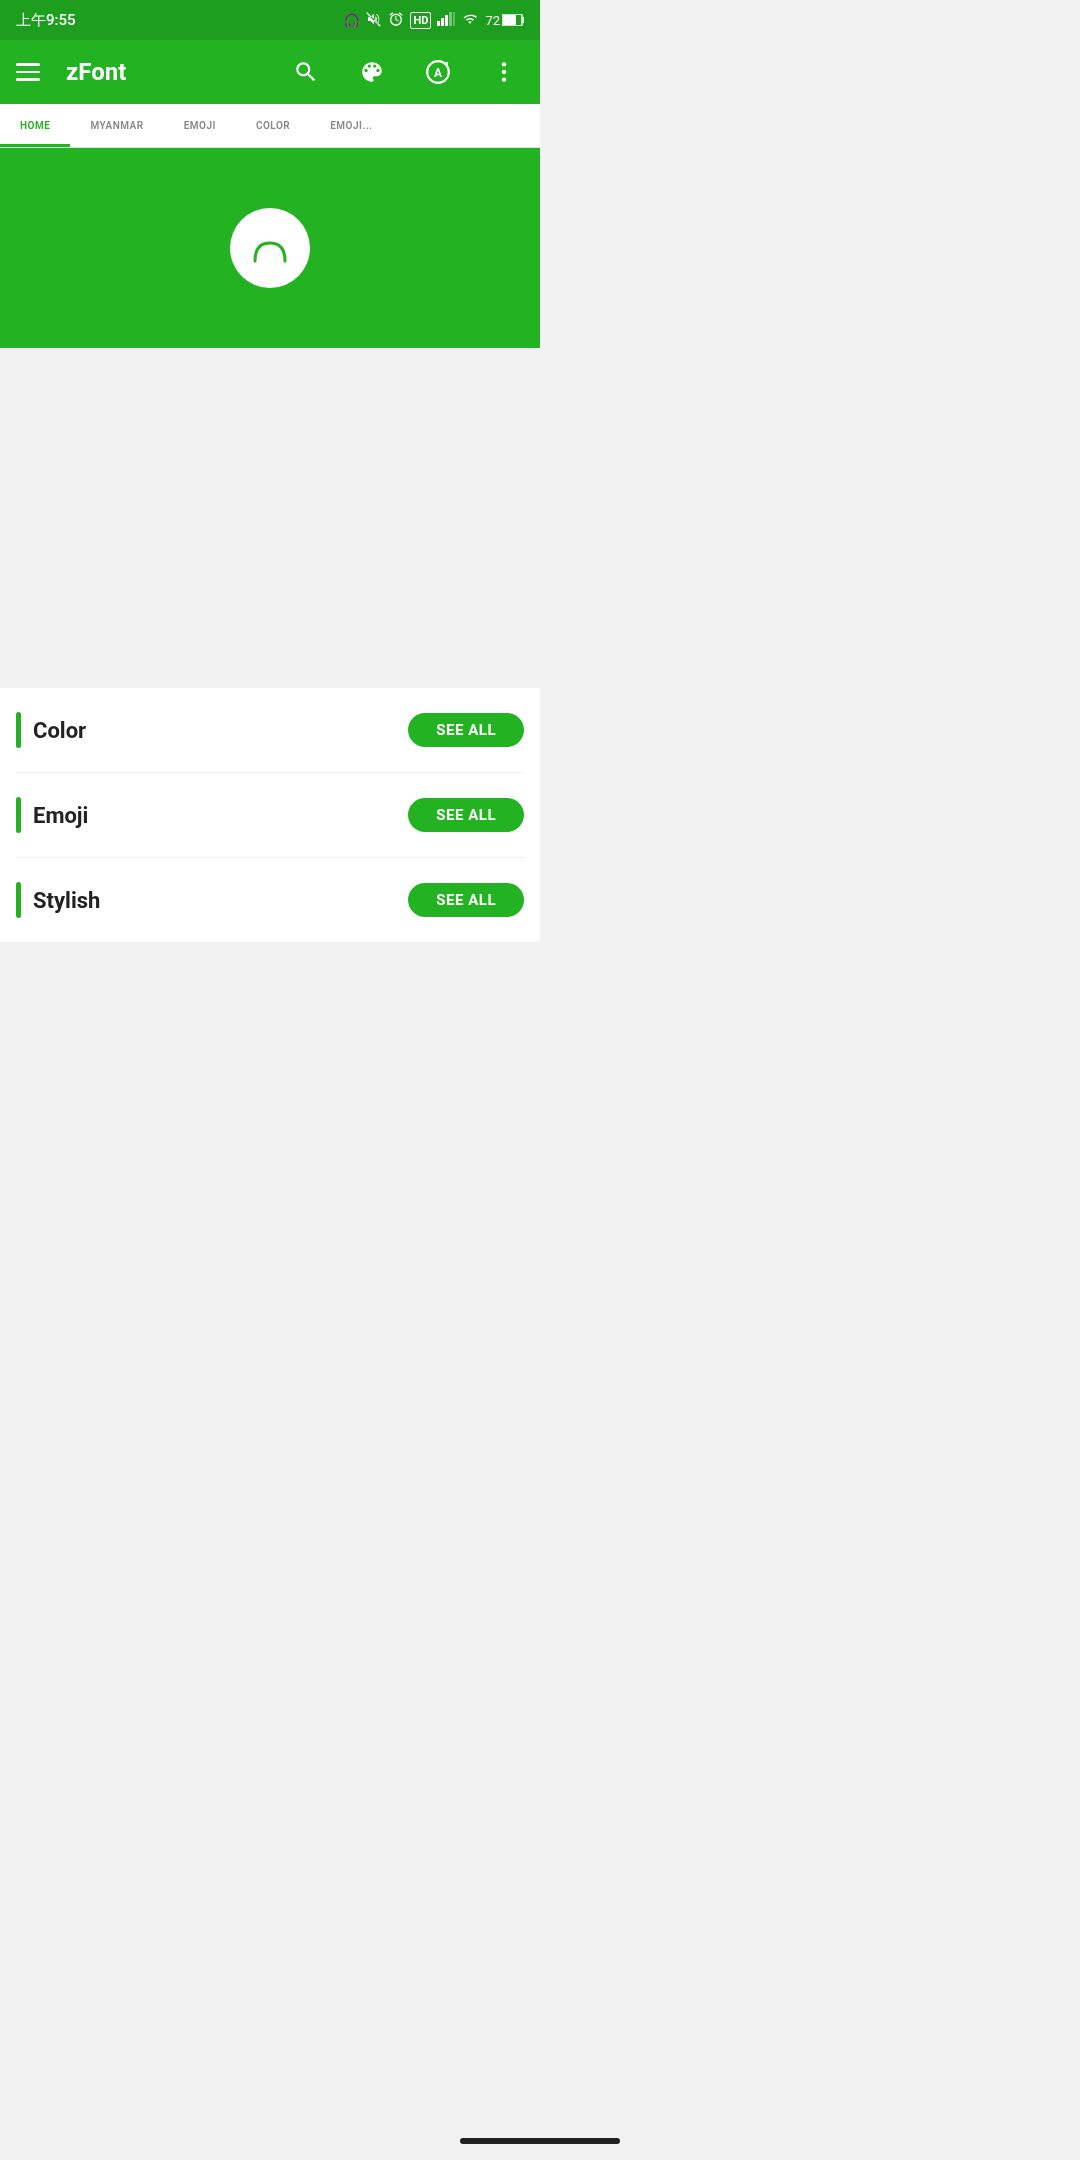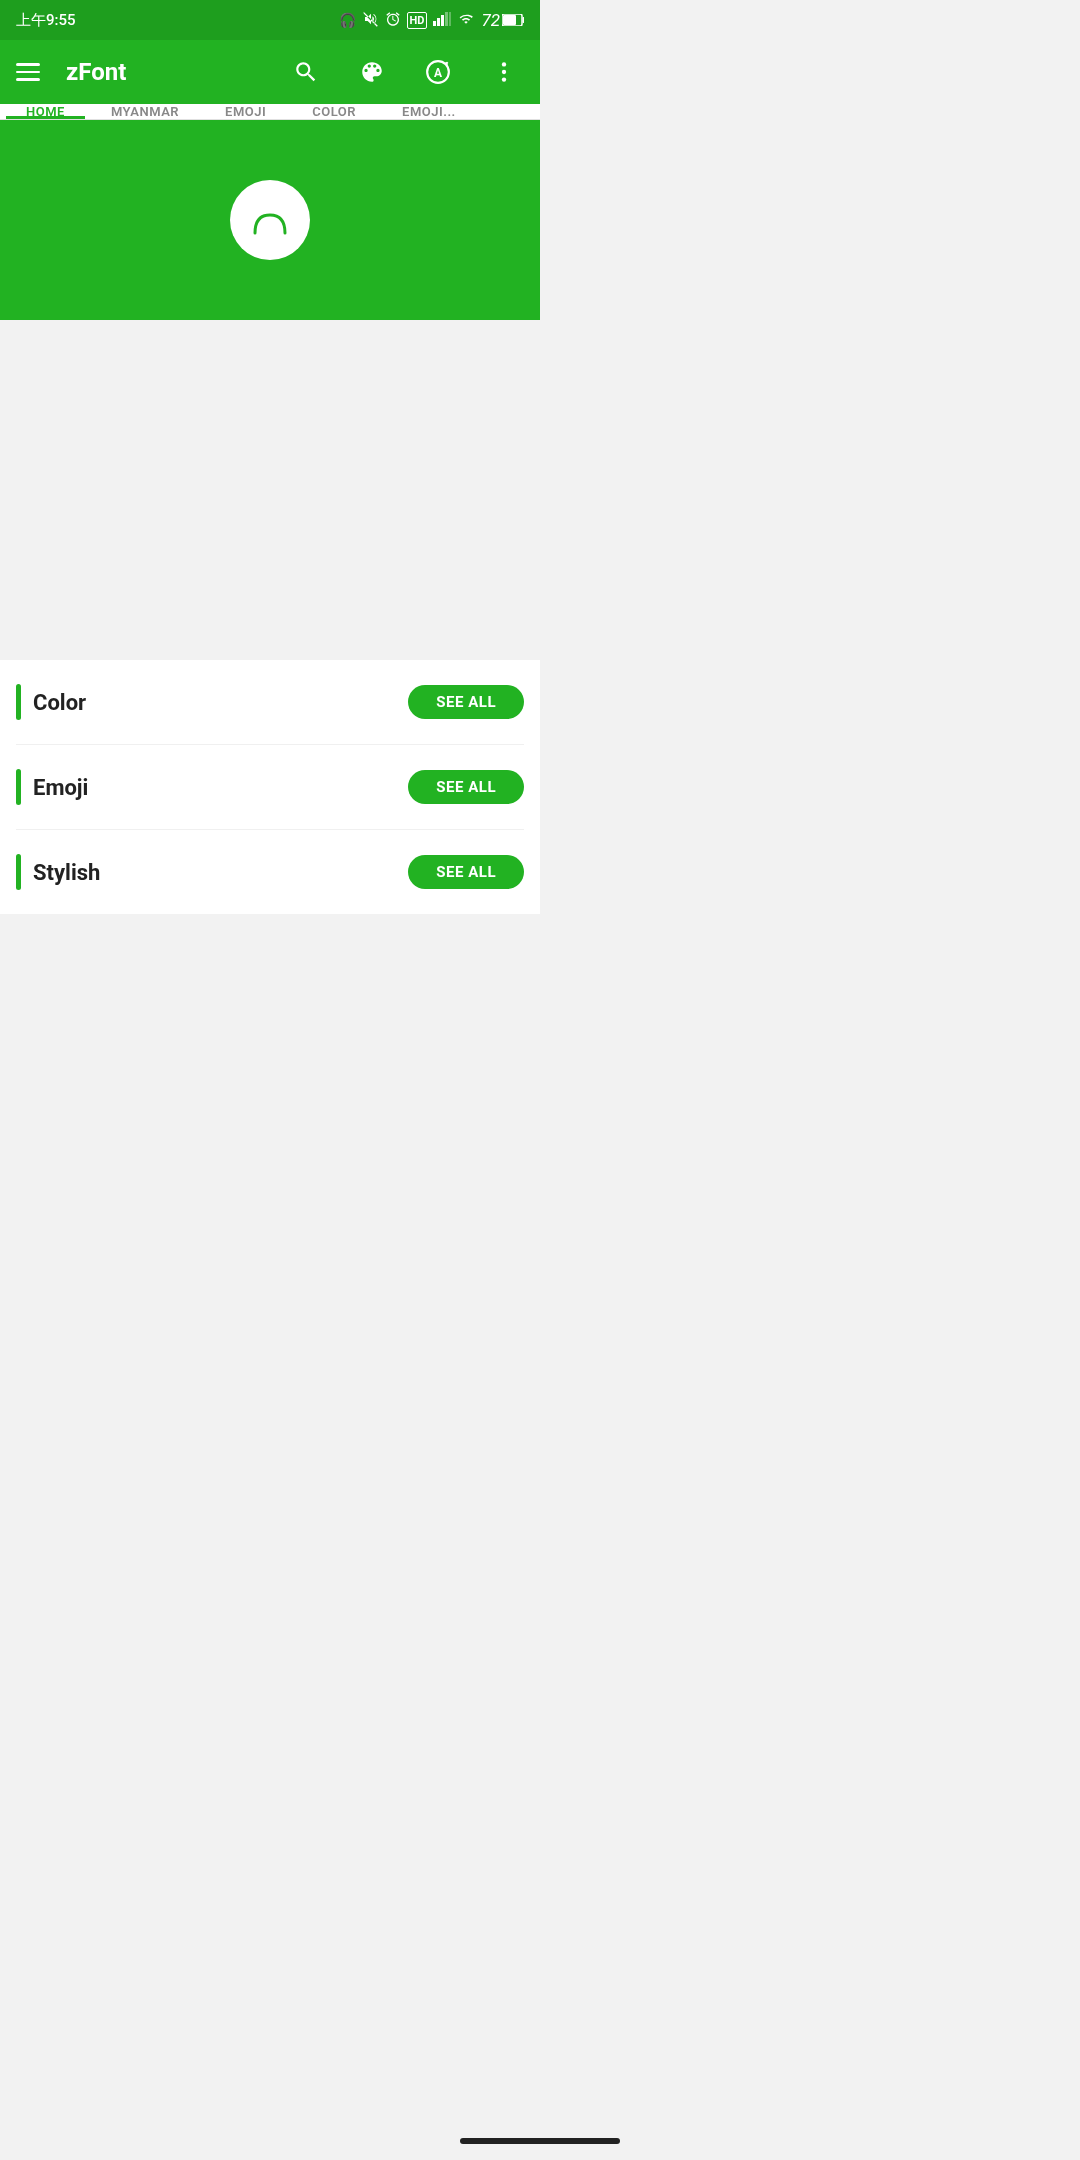--- a/index.html
+++ b/index.html
@@ -75,29 +75,28 @@
 
     
     .tab-bar {
       background: white;
       display: flex;
       border-bottom: 1px solid #e0e0e0;
       overflow: hidden;
     }
 
     .tab-item {
-      padding: 0 20px;
-      font-size: 13px;
+      padding: 16px 20px;
+      font-size: 10px;
       font-weight: 600;
       color: #888;
       cursor: pointer;
       position: relative;
       white-space: nowrap;
       letter-spacing: 0.5px;
-      margin-left: 6px;
     }
 
     .tab-item.active {
       color: #22b222;
     }
 
     .tab-item.active::after {
       content: '';
       position: absolute;
       bottom: 0;
@@ -255,21 +254,21 @@
       </svg>
     </span>
 
     <span class="status-icon">
       <svg width="18" height="14" viewBox="0 0 24 24" fill="white">
         <path d="M1 9l2 2c5.07-5.07 13.23-5.35 18.63-.85l2.2-2.2C17.88 3.39 8.44 3.35 1 9zm8 8l3 3 3-3c-1.65-1.66-4.34-1.66-6 0zm-4-4l2 2c2.76-2.76 7.24-2.76 10 0l2-2C15.14 9.14 8.87 9.14 5 13z"></path>
       </svg>
     </span>
 
     <span class="status-icon" style="display:flex;align-items:center;gap:2px;">
-      <span style="font-size:17px;font-style:italic;">72</span>
+      <span style="font-size:13px;">72</span>
       <svg width="22" height="12" viewBox="0 0 22 12">
         <rect x="0" y="0" width="20" height="12" rx="2" ry="2" fill="none" stroke="white" stroke-width="1.5"></rect>
         <rect x="20.5" y="3" width="2" height="6" rx="1" fill="white"></rect>
         <rect x="1" y="1" width="13" height="10" rx="1" fill="white"></rect>
       </svg>
     </span>
   </div>
 </div>
 
 <div class="app-bar">

